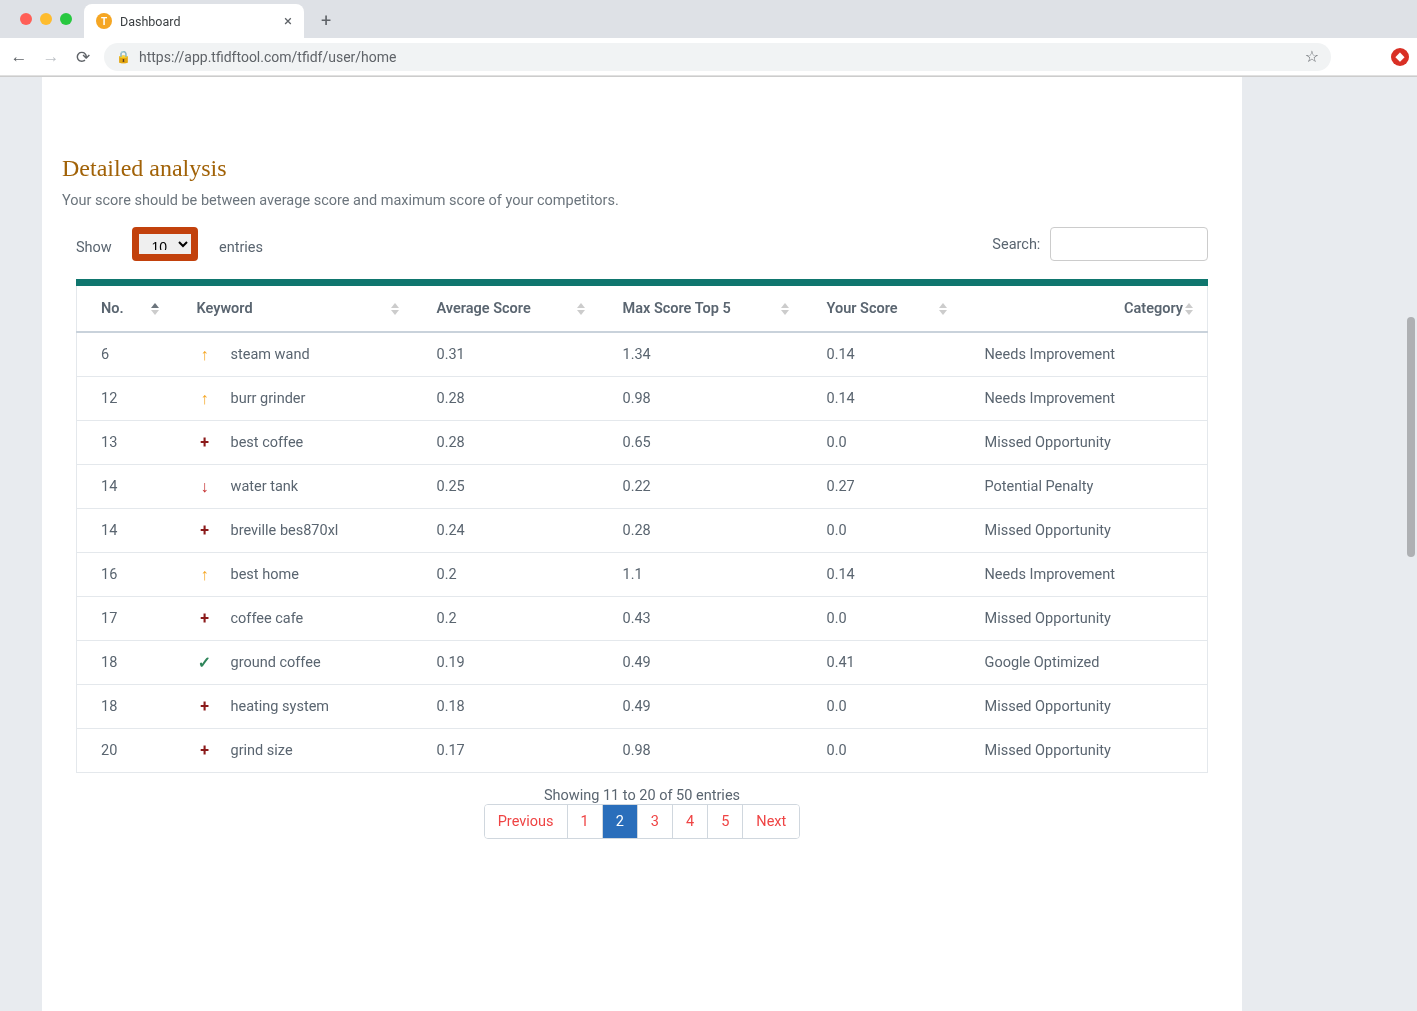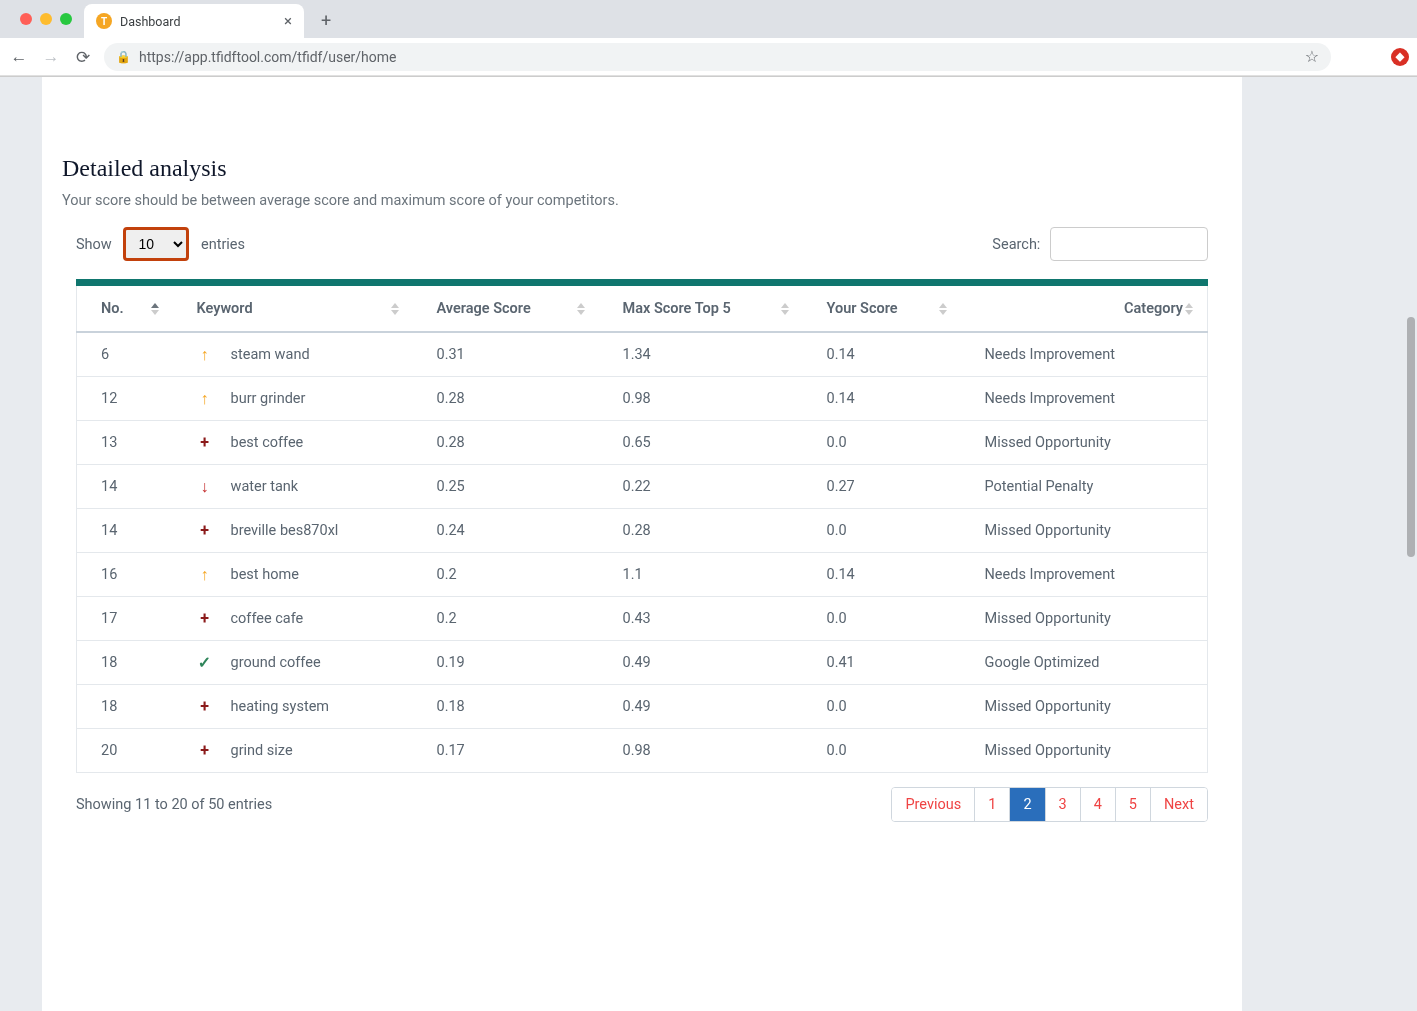--- a/index.html
+++ b/index.html
@@ -83,44 +83,44 @@
     background: #fff;
     margin: 0 auto;
     width: 1200px;
     margin-left: 42px;
     min-height: 100%;
     padding: 0 20px 80px 20px;
   }
   .section-title {
     font-family: Georgia, 'Times New Roman', serif;
     font-size: 24px;
-    color: #0f172a;
+    color: #a16207;
     font-weight: 400;
     padding-top: 78px;
   }
   .section-sub {
     color: #6c757d;
     font-size: 14.5px;
     margin-top: 10px;
     margin-bottom: 18px;
   }
   .table-controls {
     display: flex;
     justify-content: space-between;
     align-items: center;
     margin: 0 14px 18px 14px;
     color: #5a6570;
     font-size: 14.5px;
   }
   .length-select {
-    border: 3px solid #c2410c;
+    border: 7px solid #c2410c;
     border-radius: 4px;
     padding: 4px 8px;
     font-size: 14px;
-    margin: 0 8px;
+    margin: 0 17px;
     height: 34px;
     width: 66px;
   }
   .search-input {
     border: 1px solid #ccc;
     border-radius: 4px;
     padding: 6px 10px;
     font-size: 14px;
     margin-left: 6px;
     width: 158px;
@@ -166,21 +166,21 @@
   table.data thead th:last-child { border-right: 1px solid #e4e8ec; text-align: right; }
   .kw-cell { display: flex; align-items: center; gap: 18px; }
   .kw-icon { width: 16px; display:inline-flex; justify-content:center; font-weight:bold; font-size: 16px; }
   .kw-icon.up { color: #f5a623; }
   .kw-icon.down { color: #c53030; }
   .kw-icon.plus { color: #8b1a1a; }
   .kw-icon.check { color: #2f855a; }
   .table-footer {
     display:flex; justify-content: space-between; align-items: center;
     margin: 14px 14px 0 14px;
-    color: #5a6570; font-size: 14.5px;
+    color: #5a6570; font-size: 14.5px; flex-direction: column;
   }
   .pagination {
     display: flex;
     border: 1px solid #d0d7de;
     border-radius: 4px;
     overflow: hidden;
   }
   .pagination .pg {
     padding: 8px 13px;
     font-size: 14.5px;

